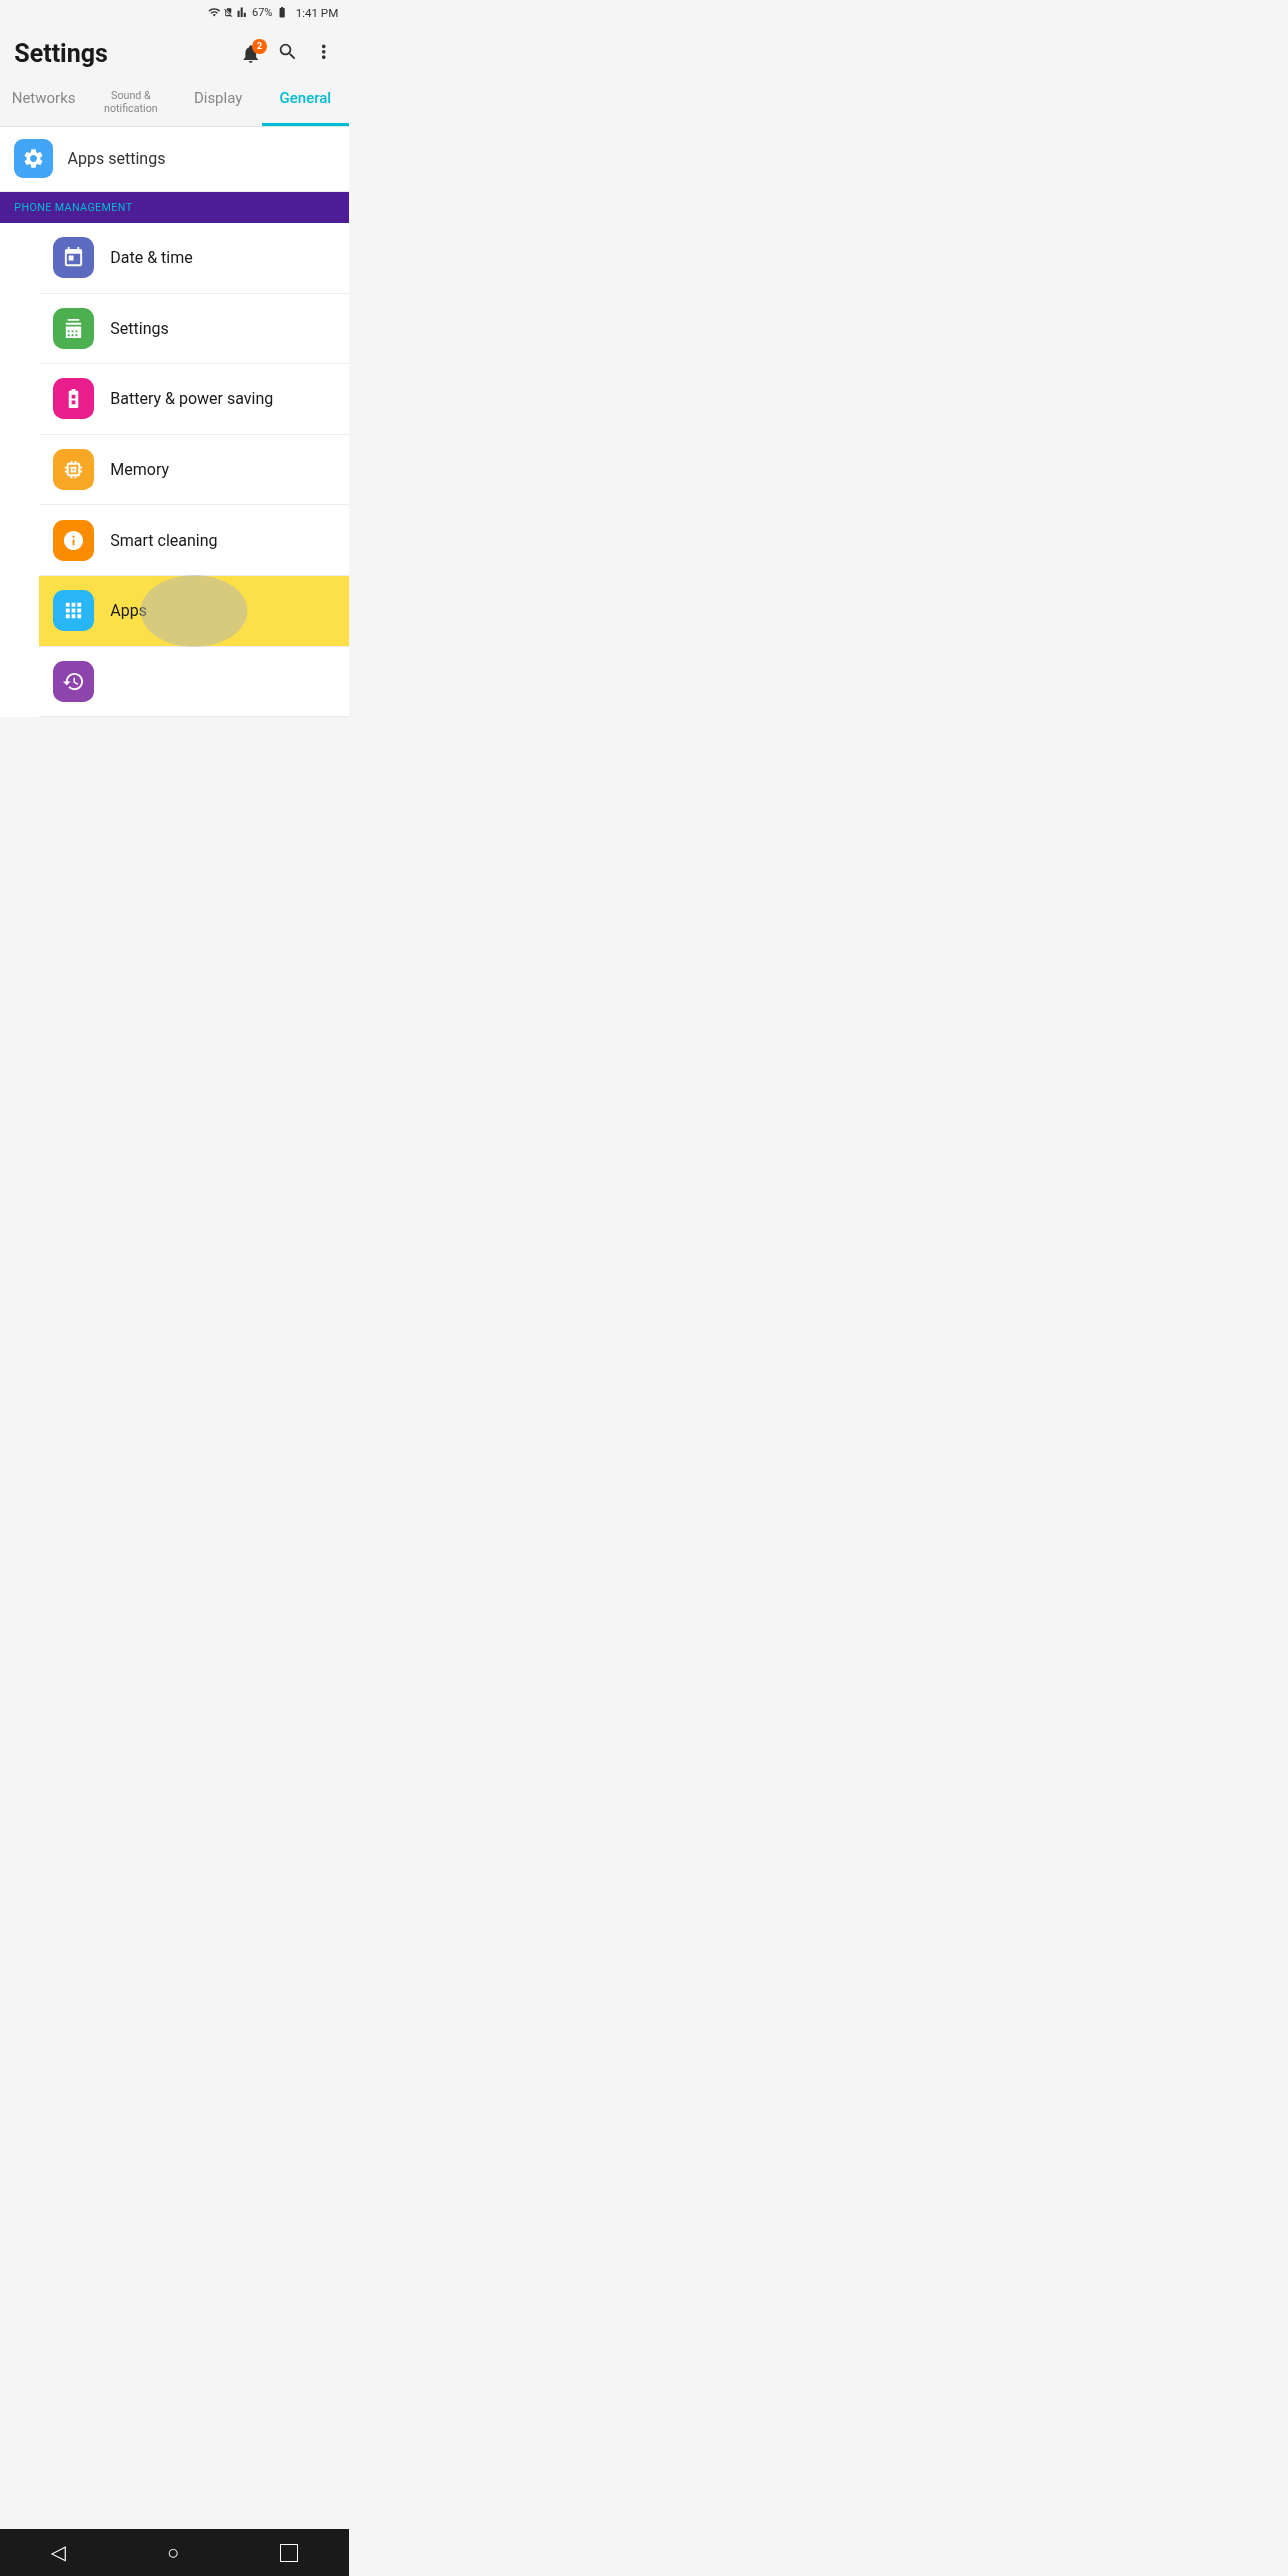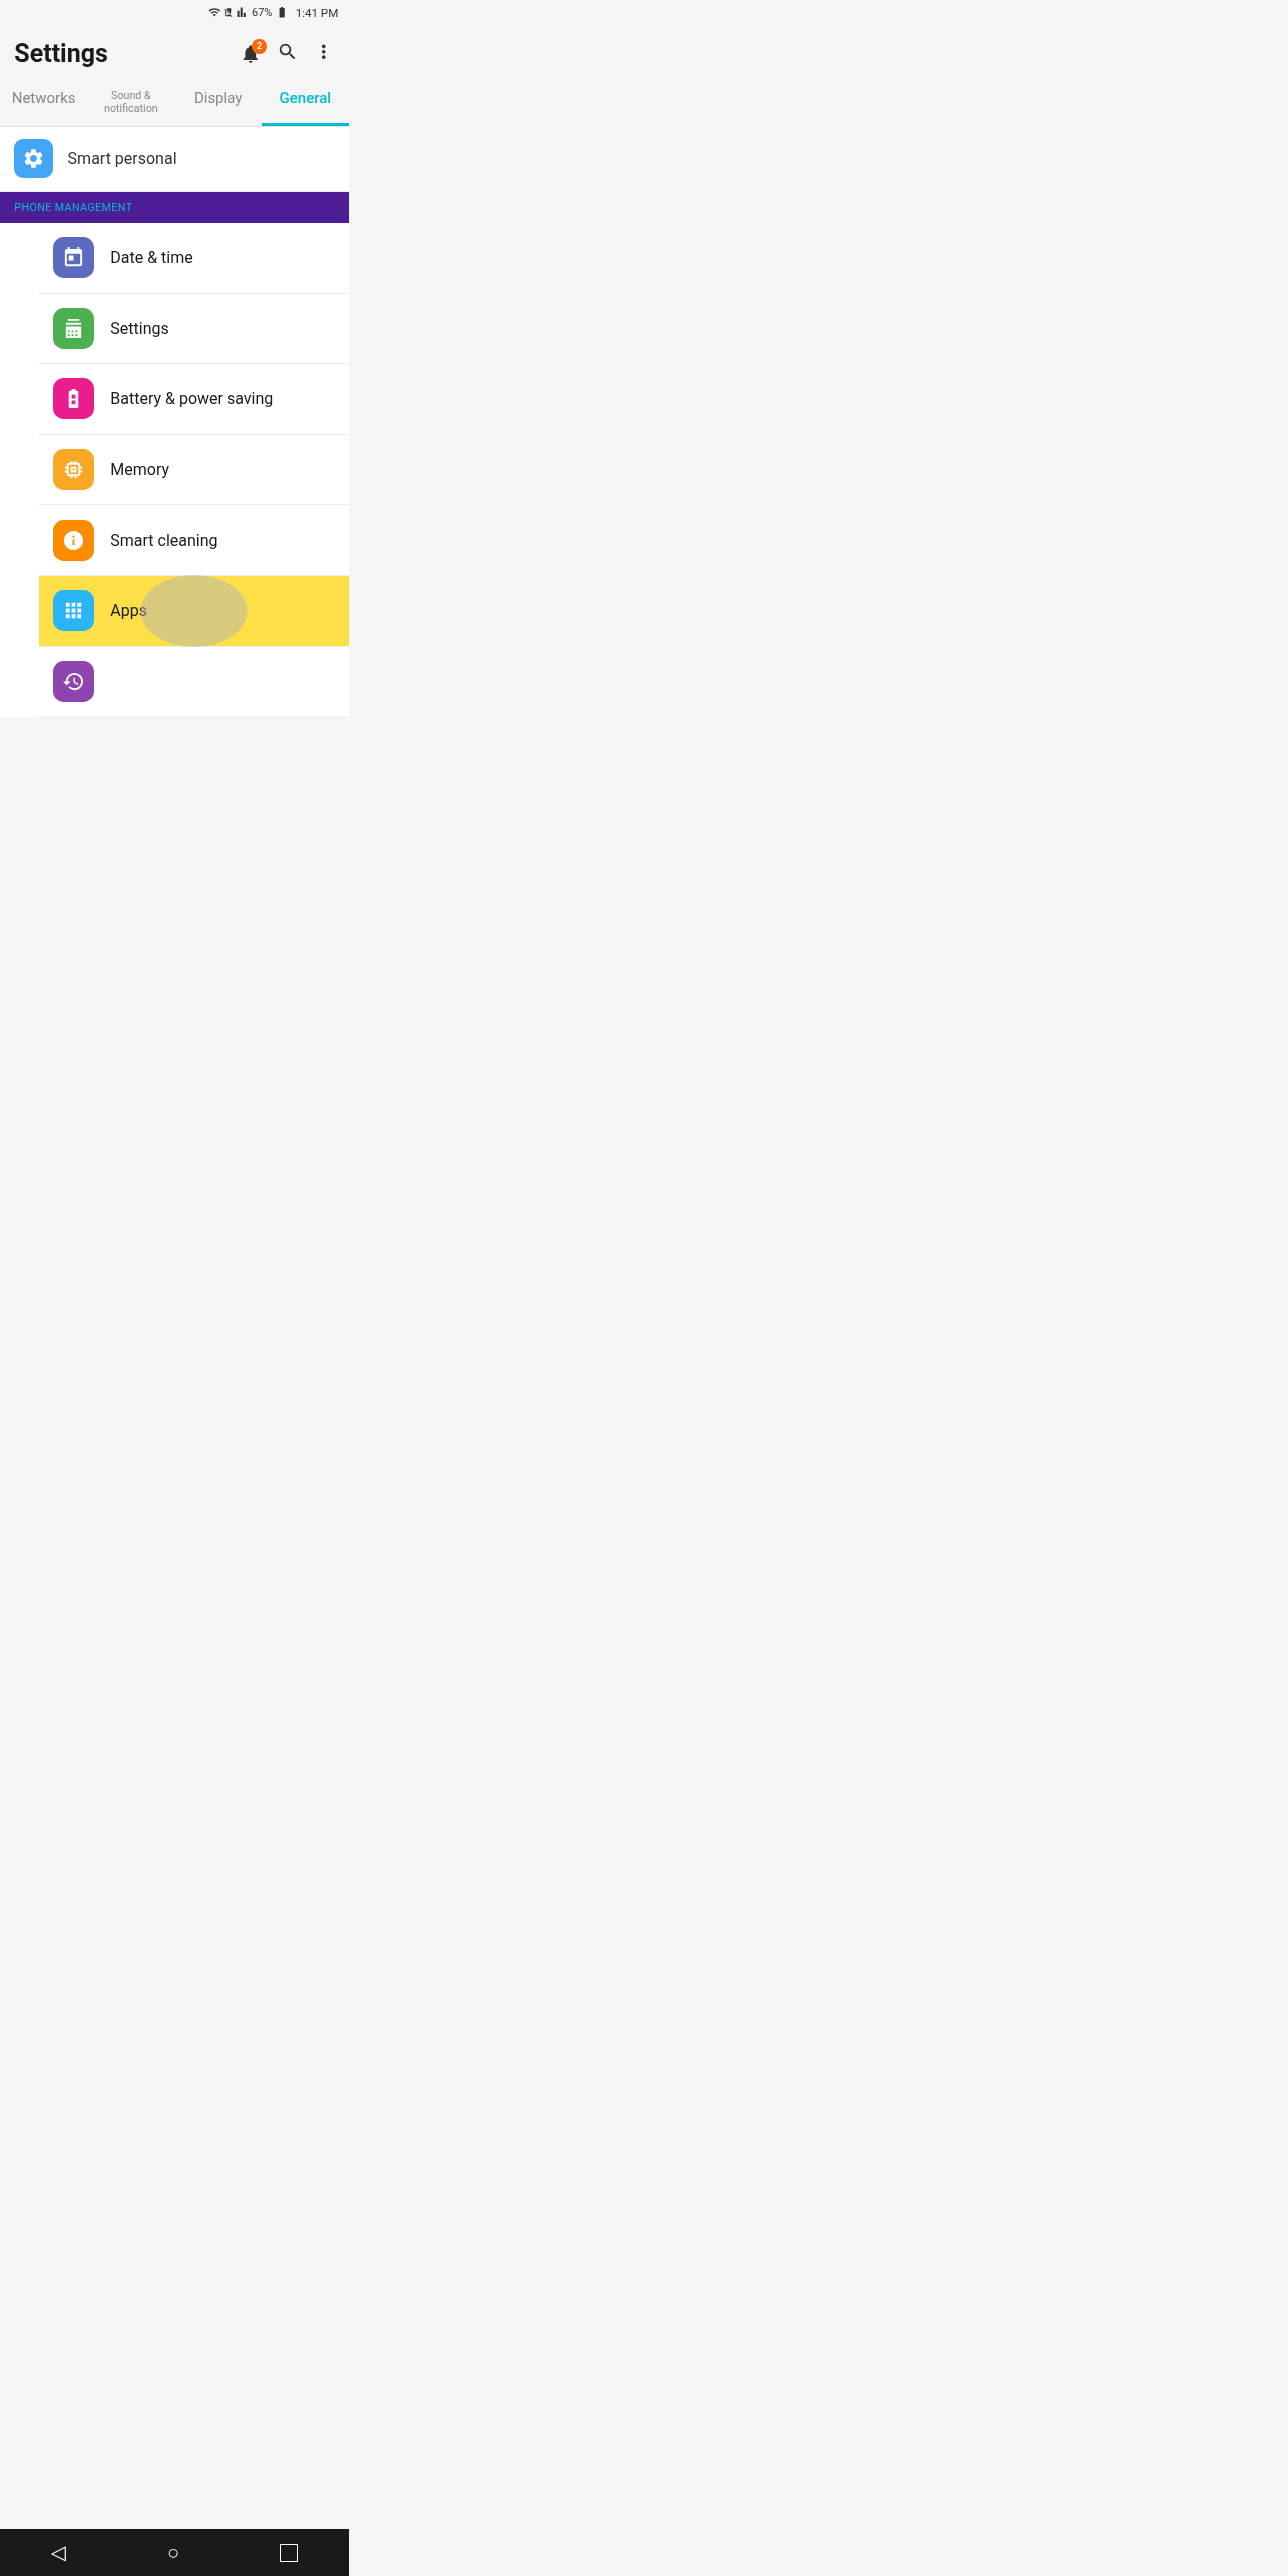--- a/index.html
+++ b/index.html
@@ -292,21 +292,21 @@
 </div>
 
 <div class="content">
 
   <div class="partial-item">
     <div class="partial-icon">
       <svg width="23" height="23" viewBox="0 0 24 24" style="fill:white">
           <path d="M19.14 12.94c.04-.3.06-.61.06-.94 0-.32-.02-.64-.07-.94l2.03-1.58c.18-.14.23-.41.12-.61l-1.92-3.32c-.12-.22-.37-.29-.59-.22l-2.39.96c-.5-.38-1.03-.7-1.62-.94l-.36-2.54c-.04-.24-.24-.41-.48-.41h-3.84c-.24 0-.43.17-.47.41l-.36 2.54c-.59.24-1.13.57-1.62.94l-2.39-.96c-.22-.08-.47 0-.59.22L2.74 8.87c-.12.21-.08.47.12.61l2.03 1.58c-.05.3-.09.63-.09.94s.02.64.07.94l-2.03 1.58c-.18.14-.23.41-.12.61l1.92 3.32c.12.22.37.29.59.22l2.39-.96c.5.38 1.03.7 1.62.94l.36 2.54c.05.24.24.41.48.41h3.84c.24 0 .44-.17.47-.41l.36-2.54c.59-.24 1.13-.56 1.62-.94l2.39.96c.22.08.47 0 .59-.22l1.92-3.32c.12-.22.07-.47-.12-.61l-2.01-1.58zM12 15.6c-1.98 0-3.6-1.62-3.6-3.6s1.62-3.6 3.6-3.6 3.6 1.62 3.6 3.6-1.62 3.6-3.6 3.6z"></path>
         </svg>
     </div>
-    <span class="partial-text">Smart personal</span>
+    <span class="partial-text">Apps settings</span>
   </div>
 
   <div class="section-header">
     <span>PHONE MANAGEMENT</span>
   </div>
 
   <div class="settings-item">
     <div class="settings-icon blue">
       <svg width="23" height="23" viewBox="0 0 24 24" style="fill:white">
           <path d="M19 3h-1V1h-2v2H8V1H6v2H5c-1.11 0-1.99.9-1.99 2L3 19c0 1.1.89 2 2 2h14c1.1 0 2-.9 2-2V5c0-1.1-.9-2-2-2zm0 16H5V8h14v11zM7 10h5v5H7z"></path>

